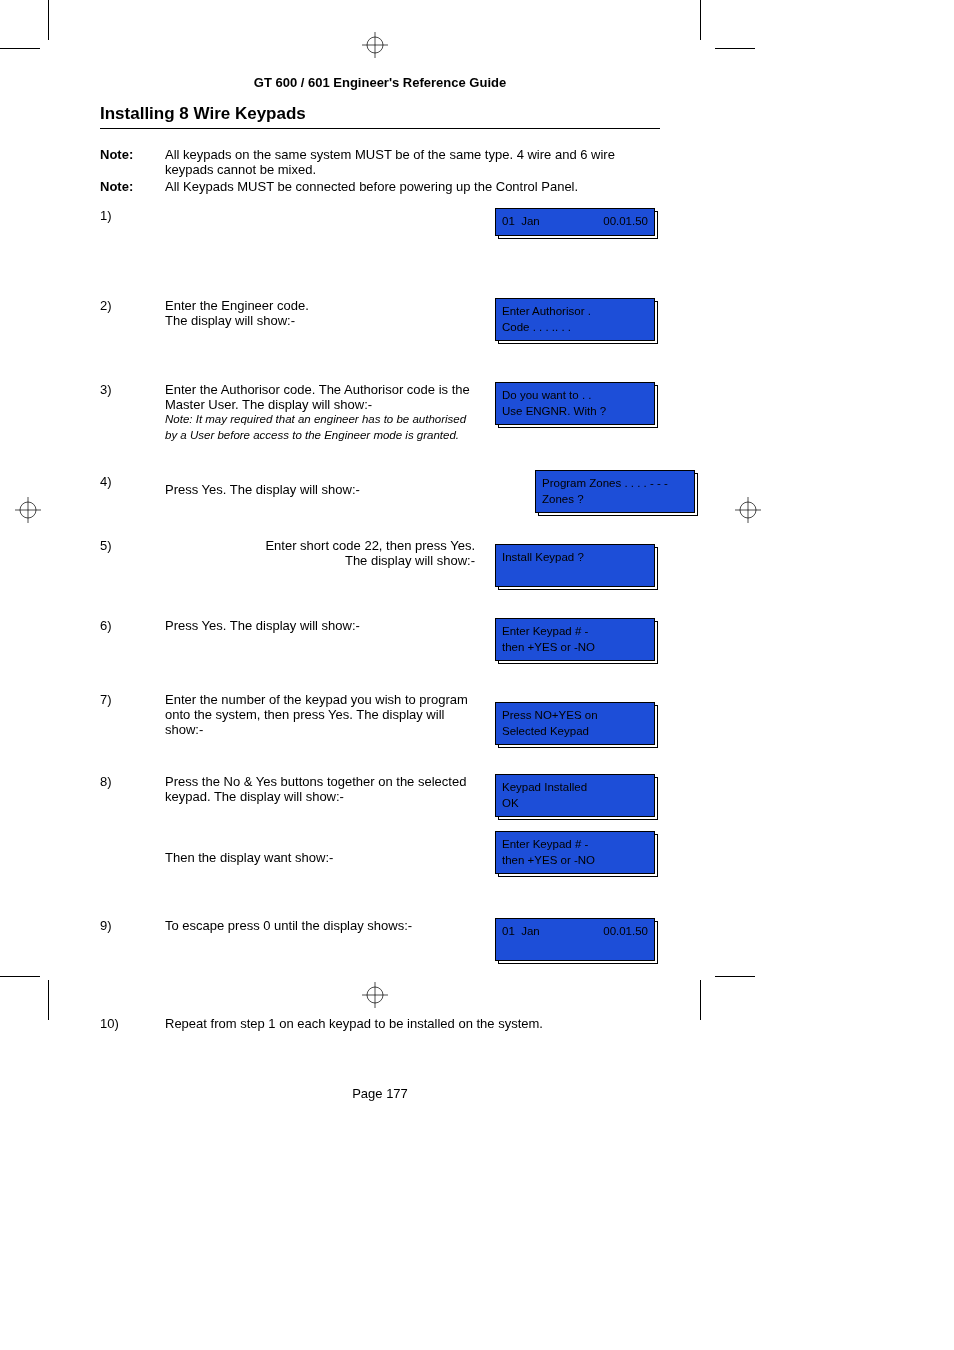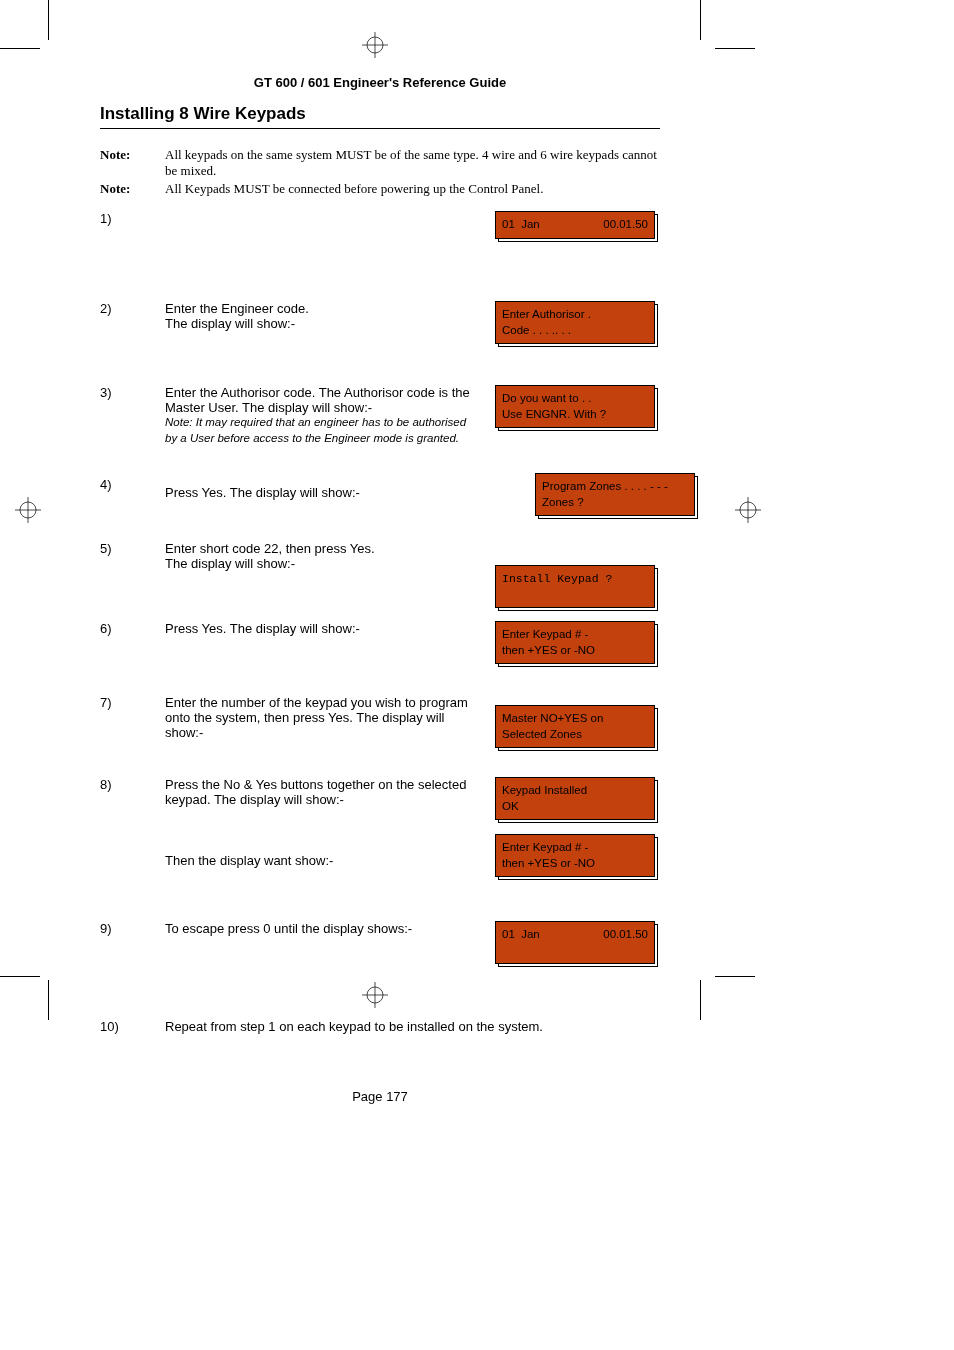--- a/index.html
+++ b/index.html
@@ -31,21 +31,21 @@
     font-size: 13px;
   }
   .section-title {
     font-weight: bold;
     font-size: 17px;
     margin-top: 14px;
     border-bottom: 1.5px solid #000;
     padding-bottom: 4px;
   }
   .note-block { margin-top: 18px; }
-  .note-row { display: flex; margin-bottom: 2px; font-family: Liberation Serif, serif; }
+  .note-row { display: flex; margin-bottom: 2px; }
   .note-label { width: 65px; font-weight: bold; flex-shrink: 0; }
   .note-text { flex: 1; }
   .steps { margin-top: 14px; }
   .step {
     display: flex;
     align-items: flex-start;
     margin-bottom: 26px;
     position: relative;
     min-height: 40px;
   }
@@ -58,21 +58,21 @@
     top: 0;
   }
   .lcd {
     border: 1px solid #000;
     width: 160px;
     padding: 5px 6px;
     font-size: 11.5px;
     line-height: 1.35;
     margin-bottom: 10px;
     box-shadow: 3px 3px 0 -1px #fff, 3px 3px 0 0 #000;
-    background: #c2410c;
+    background: #1d4ed8;
   }
   .lcd-row { display: flex; justify-content: space-between; white-space: pre; }
   .footer {
     text-align: center;
     margin-top: 30px;
     font-size: 13px;
   }
 </style>
 </head>
 <body>
@@ -175,23 +175,23 @@
       <div class="display-col" style="top:-4px;padding-left:40px;">
         <div class="lcd">
           <div>Program Zones . . . . - - -</div>
           <div>Zones ?</div>
         </div>
       </div>
     </div>
 
     <div class="step" style="min-height:56px; margin-bottom:24px;">
       <div class="step-num">5)</div>
-      <div class="step-body" style="white-space:pre-line;">Enter short code 22, then press Yes.
+      <div class="step-body" style="white-space:pre-line;text-align:right;">Enter short code 22, then press Yes.
 The display will show:-</div>
-      <div class="display-col" style="top:24px;font-family:Liberation Mono, monospace;">
+      <div class="display-col" style="top:6px;">
         <div class="lcd">
           <div>Install  Keypad  ?</div>
           <div>&nbsp;</div>
         </div>
       </div>
     </div>
 
     <div class="step" style="min-height:50px; margin-bottom:24px;">
       <div class="step-num">6)</div>
       <div class="step-body">Press Yes. The display will show:-</div>
@@ -201,22 +201,22 @@
           <div>then  +YES  or  -NO</div>
         </div>
       </div>
     </div>
 
     <div class="step" style="min-height:60px; margin-bottom:22px;">
       <div class="step-num">7)</div>
       <div class="step-body">Enter the number of the keypad you wish to program onto the system, then press Yes. The display will show:-</div>
       <div class="display-col" style="top:10px;">
         <div class="lcd">
-          <div>Master NO+YES on</div>
-          <div>Selected  Zones</div>
+          <div>Press NO+YES on</div>
+          <div>Selected  Keypad</div>
         </div>
       </div>
     </div>
 
     <div class="step" style="min-height:130px; margin-bottom:14px;">
       <div class="step-num">8)</div>
       <div class="step-body">
         <div>Press the No &amp; Yes buttons together on the selected keypad. The display will show:-</div>
         <div style="height:46px;"></div>
         <div>Then the display want show:-</div>

